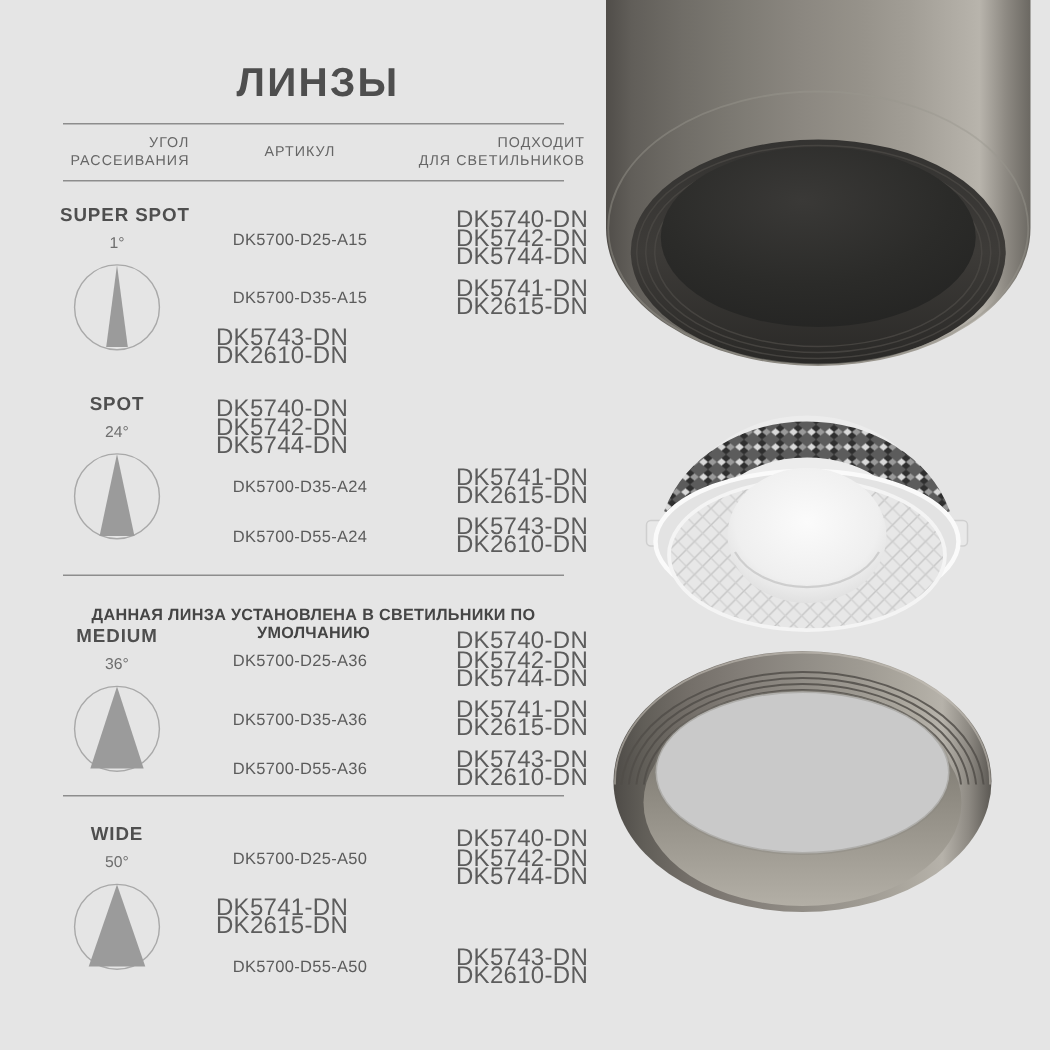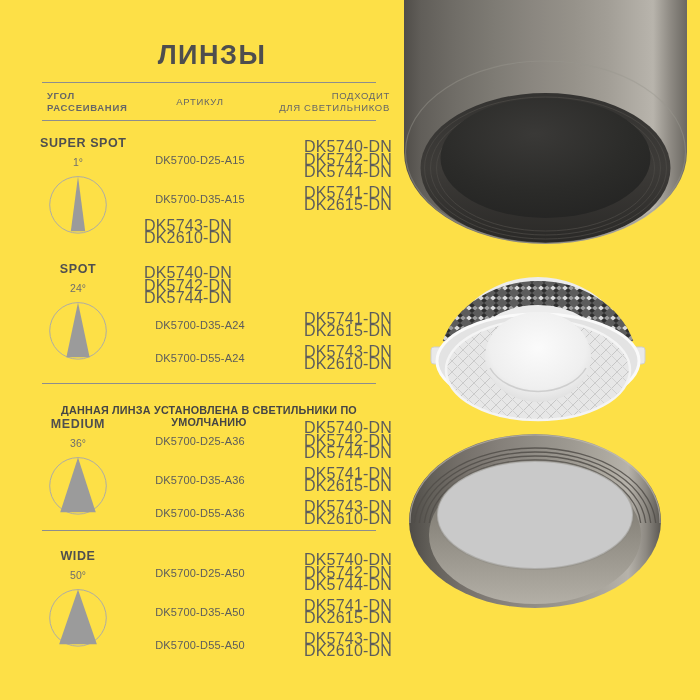--- a/index.html
+++ b/index.html
@@ -1,22 +1,22 @@
 <!DOCTYPE html>
 <html><head>
 <meta charset="utf-8">
 <style>
   html,body{margin:0;padding:0;}
-  .page{position:relative;width:700px;height:700px;background:#fde047;overflow:hidden;
+  .page{position:relative;width:700px;height:700px;background:#e5e5e5;overflow:hidden;
         font-family:"Liberation Sans","DejaVu Sans",sans-serif;color:#555;}
   .title{position:absolute;left:32px;top:40px;width:360px;text-align:center;
          font-size:27px;font-weight:700;letter-spacing:1.5px;color:#4e4e4e;}
   .rule{position:absolute;left:42px;width:334px;height:1px;background:#8d8d8d;}
   .hdr{position:absolute;font-size:9.5px;letter-spacing:.7px;color:#666;line-height:12px;}
-  .hdr-angle{left:47px;top:90px;text-align:left;font-weight:bold;}
+  .hdr-angle{left:47px;top:90px;text-align:right;}
   .hdr-article{left:130px;top:96px;width:140px;text-align:center;}
   .hdr-fits{left:254px;top:90px;width:136px;text-align:right;}
   .note{position:absolute;left:33px;top:404px;width:352px;text-align:center;
         font-size:10.8px;font-weight:700;color:#454545;letter-spacing:.2px;}
   .section{position:absolute;left:0;width:420px;}
   .angle-col{position:absolute;left:40px;top:0;width:76px;text-align:center;}
   .sec-name{font-size:12.5px;font-weight:600;color:#4f4f4f;letter-spacing:.6px;white-space:nowrap;}
   .sec-angle{margin-top:6px;font-size:10.5px;color:#6e6e6e;}
   svg.cone{width:66px;height:66px;margin-top:2px;}
   svg.cone circle{fill:none;stroke:#a9a9a9;stroke-width:1;}
@@ -169,21 +169,20 @@
     <div class="rows">
       <div class="row">
         <div class="article">DK5700-D25-A50</div>
         <div class="fixtures">
           <div>DK5740-DN</div>
           <div>DK5742-DN</div>
           <div>DK5744-DN</div>
         </div>
       </div>
       <div class="row">
-        <div class="article">DK5700-D35-A50</div>
         <div class="fixtures">
           <div>DK5741-DN</div>
           <div>DK2615-DN</div>
         </div>
       </div>
       <div class="row">
         <div class="article">DK5700-D55-A50</div>
         <div class="fixtures">
           <div>DK5743-DN</div>
           <div>DK2610-DN</div>

